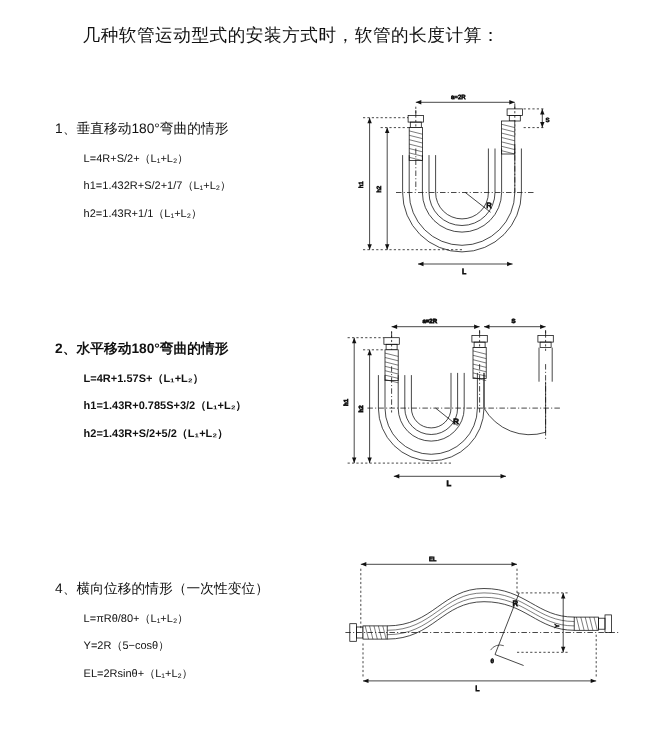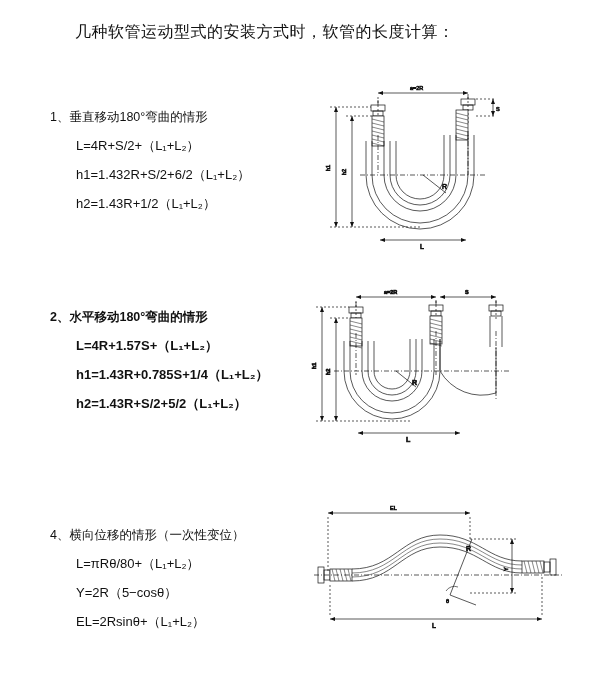--- a/index.html
+++ b/index.html
@@ -39,21 +39,21 @@
     top: 34px;
     width: 240px;
   }
   .sec3 .text-block { top: 32px; }
   .heading {
     font-size: 12.5px;
     margin-bottom: 11px;
     white-space: nowrap;
   }
   .formula {
-    font-size: 13px;
+    font-size: 10px;
     margin-left: 26px;
     margin-bottom: 11px;
     white-space: nowrap;
   }
   .figure {
     position: absolute;
     top: 0;
     left: 300px;
     width: 290px;
     height: 190px;
@@ -65,22 +65,22 @@
 </style>
 </head>
 <body>
 
 <div class="page-title">几种软管运动型式的安装方式时，软管的长度计算：</div>
 
 <div class="section sec1">
   <div class="text-block">
     <div class="heading">1、垂直移动180°弯曲的情形</div>
     <div class="formula">L=4R+S/2+（L₁+L₂）</div>
-    <div class="formula">h1=1.432R+S/2+6/2（L₁+L₂）</div>
-    <div class="formula">h2=1.43R+1/2（L₁+L₂）</div>
+    <div class="formula">h1=1.432R+S/2+1/7（L₁+L₂）</div>
+    <div class="formula">h2=1.43R+1/1（L₁+L₂）</div>
   </div>
   <div class="figure">
     <svg width="290" height="190" viewBox="0 0 290 190">
       <g stroke="#111" fill="none" stroke-width="0.7">
 
         <line x1="78" y1="18" x2="168" y2="18"></line>
         <path d="M78 18 l5 -2 l0 4 z" fill="#111" stroke="none"></path>
         <path d="M168 18 l-5 -2 l0 4 z" fill="#111" stroke="none"></path>
         <text class="dim" x="110" y="15">a=2R</text>
 
@@ -155,21 +155,21 @@
         <text class="lbl" x="120" y="174">L</text>
       </g>
     </svg>
   </div>
 </div>
 
 <div class="section sec2">
   <div class="text-block">
     <div class="heading">2、水平移动180°弯曲的情形</div>
     <div class="formula">L=4R+1.57S+（L₁+L₂）</div>
-    <div class="formula">h1=1.43R+0.785S+1/4（L₁+L₂）</div>
+    <div class="formula">h1=1.43R+0.785S+3/2（L₁+L₂）</div>
     <div class="formula">h2=1.43R+S/2+5/2（L₁+L₂）</div>
   </div>
   <div class="figure">
     <svg width="290" height="190" viewBox="0 0 290 190">
       <g stroke="#111" fill="none" stroke-width="0.7">
 
         <line x1="56" y1="22" x2="136" y2="22"></line>
         <path d="M56 22 l5 -2 l0 4 z" fill="#111" stroke="none"></path>
         <path d="M136 22 l-5 -2 l0 4 z" fill="#111" stroke="none"></path>
         <text class="dim" x="84" y="19">a=2R</text>

